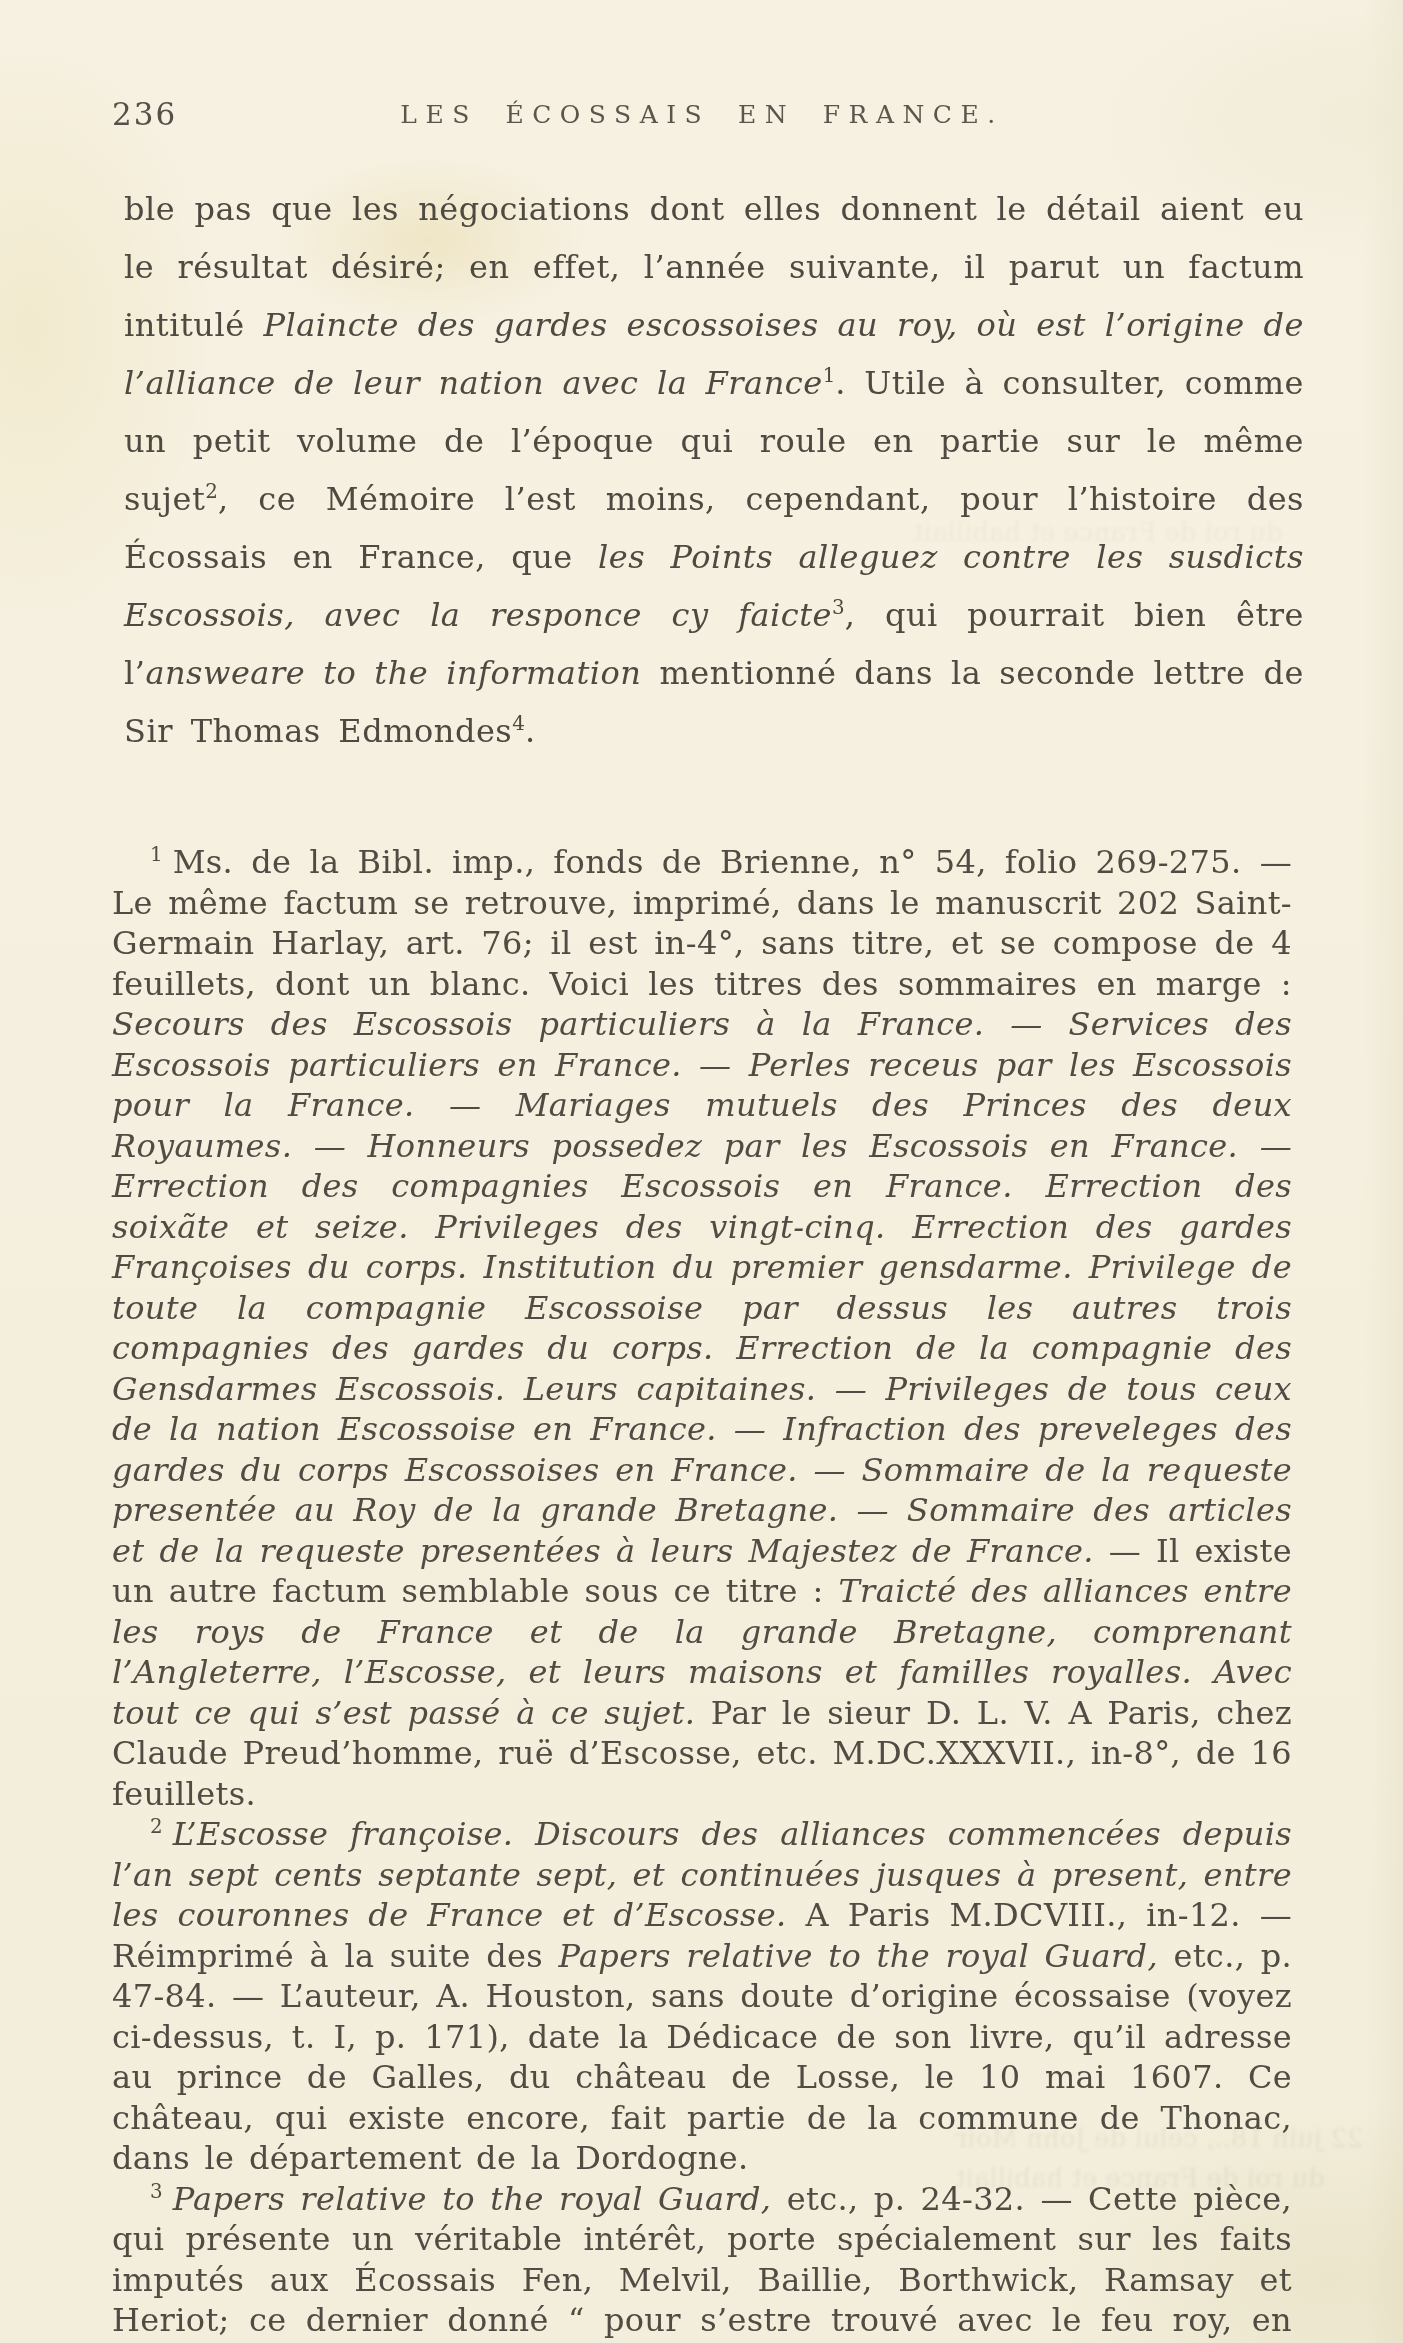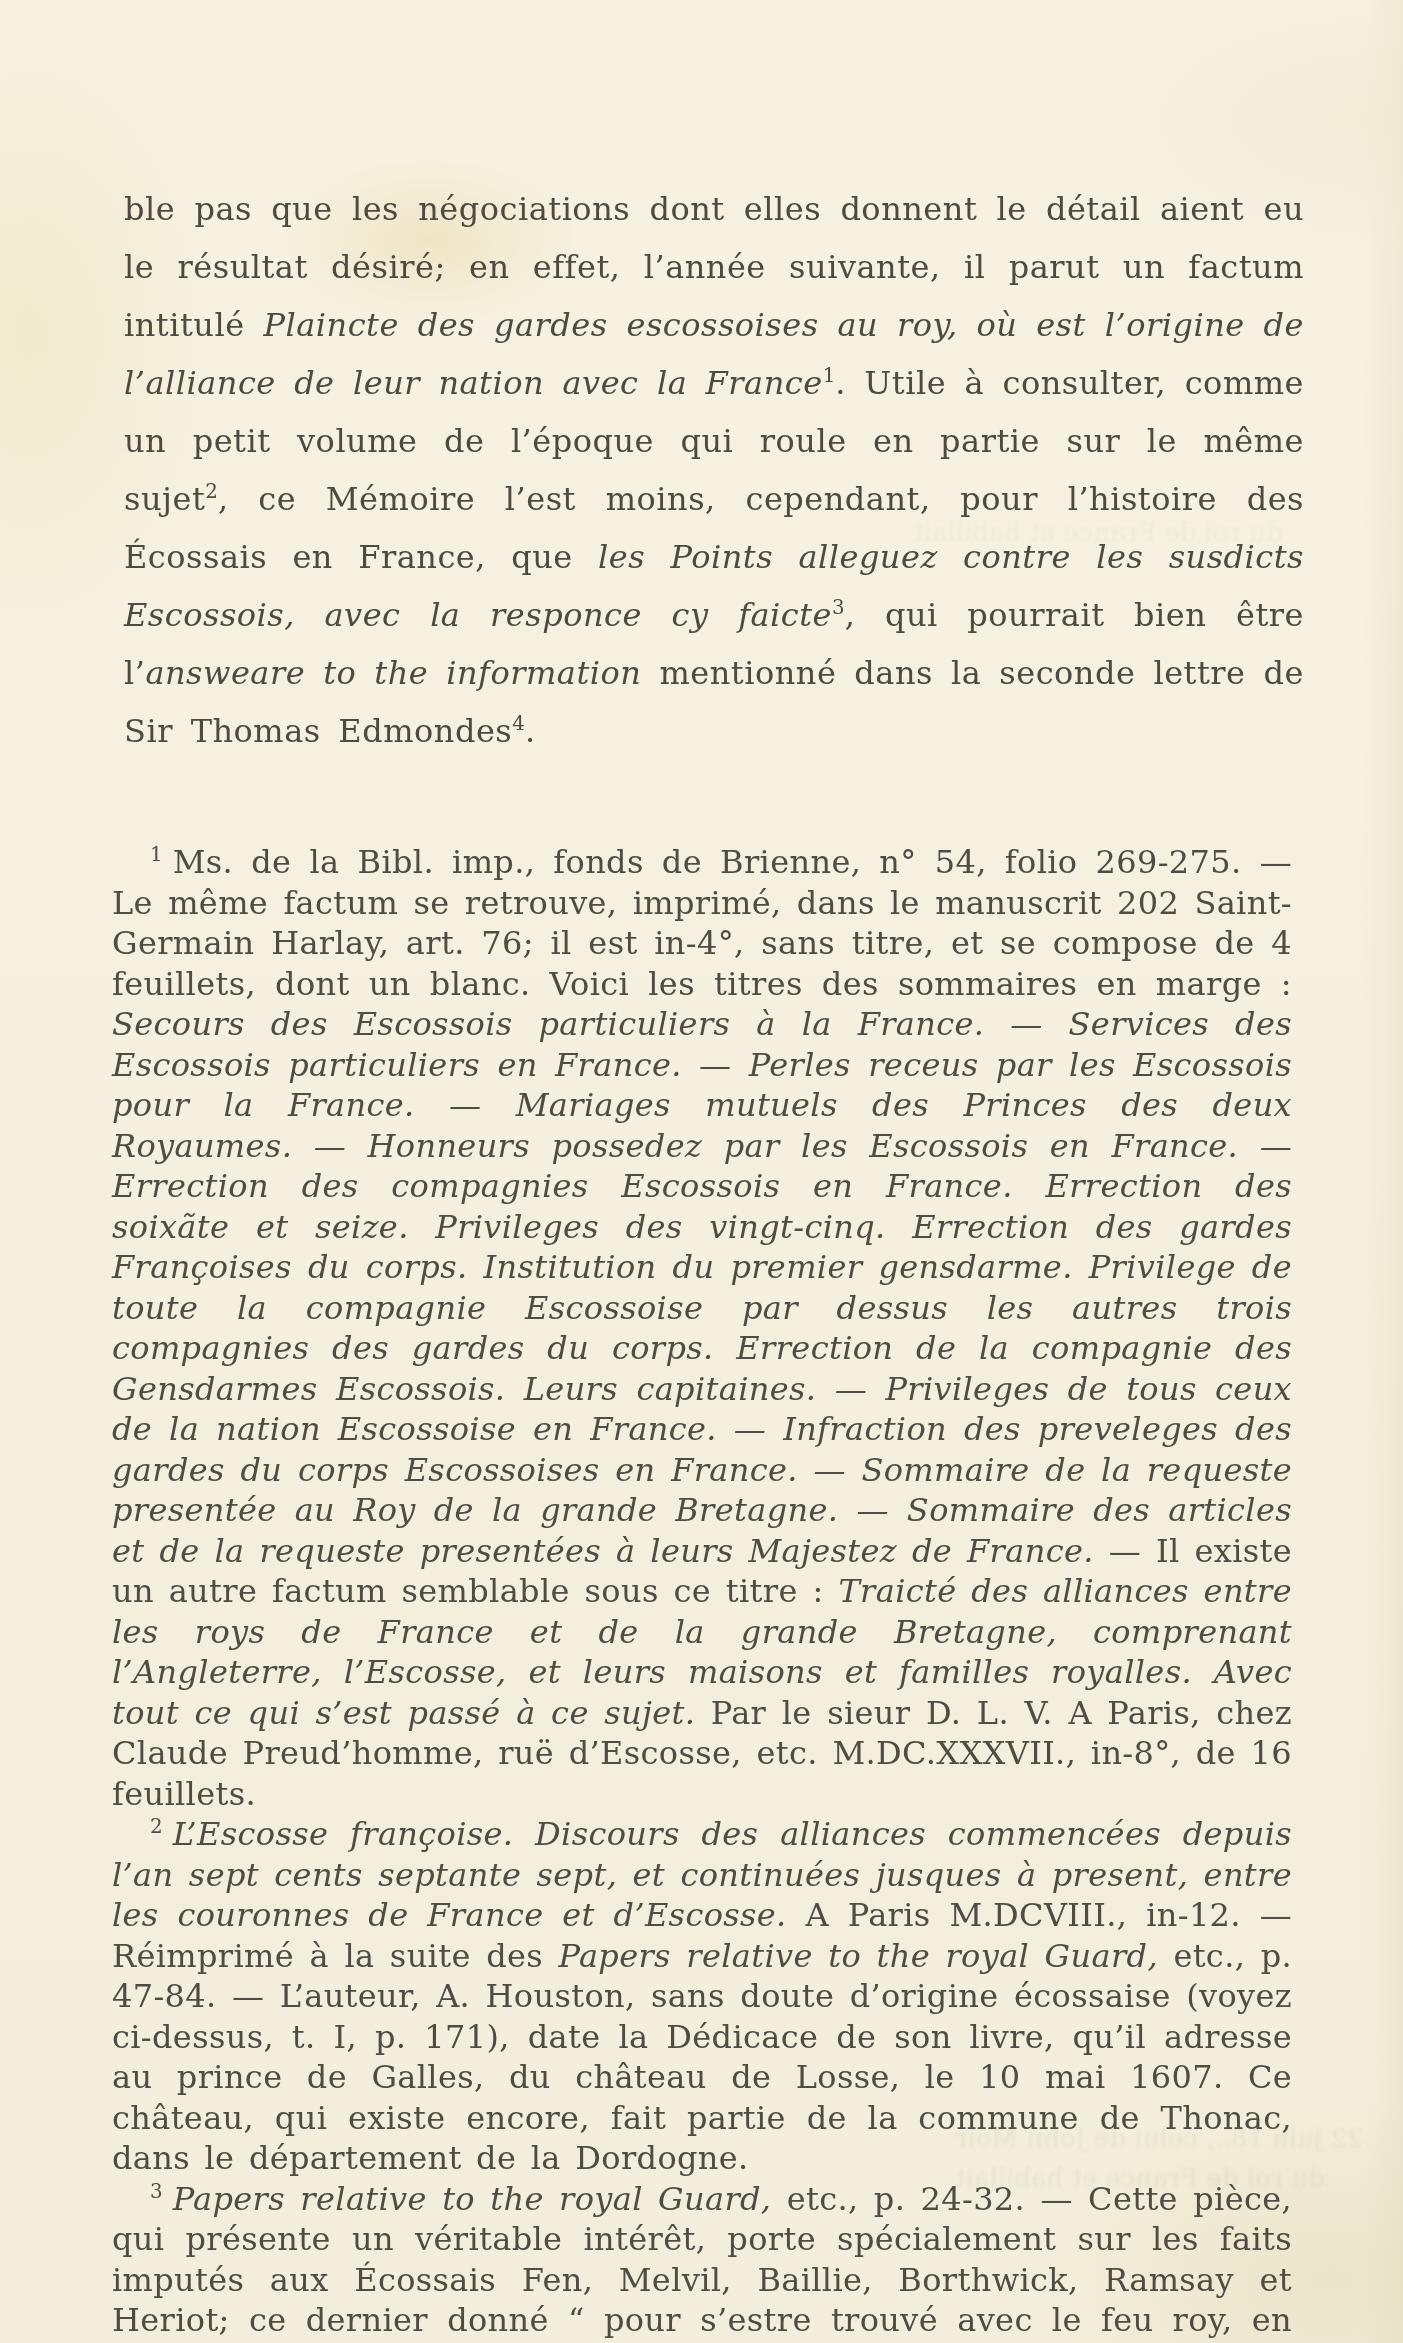--- a/index.html
+++ b/index.html
@@ -68,20 +68,24 @@
     pointer-events:none;
   }
   .bleed-a{right:40px;top:2118px;text-align:right;}
   .bleed-b{right:120px;top:512px;opacity:.08;}
 </style>
 </head>
 <body>
 
 <div class="page">
 
+  <header class="textblock pagehead">
+    <span class="pagenum">236</span>
+    <span class="runtitle">LES ÉCOSSAIS EN FRANCE.</span>
+  </header>
 
   <p class="textblock bodypar"><span class="">ble pas que les négociations dont elles donnent le détail aient eu le résultat désiré; en effet, l’année suivante, il parut un factum intitulé </span><span class="it">Plaincte des gardes escossoises au roy, où est l’origine de l’alliance de leur nation avec la France</span><span class="sup">1</span><span class="">. Utile à consulter, comme un petit volume de l’époque qui roule en partie sur le même sujet</span><span class="sup">2</span><span class="">, ce Mémoire l’est moins, cependant, pour l’histoire des Écossais en France, que </span><span class="it">les Points alleguez contre les susdicts Escossois, avec la responce cy faicte</span><span class="sup">3</span><span class="">, qui pourrait bien être l’</span><span class="it">answeare to the information</span><span class=""> mentionné dans la seconde lettre de Sir Thomas Edmondes</span><span class="sup">4</span><span class="">.</span></p>
 
   <section class="textblock footnotes">
     <p class="footnote"><span class="sup fnmark">1</span><span class="">Ms. de la Bibl. imp., fonds de Brienne, n° 54, folio 269-275. — Le même factum se retrouve, imprimé, dans le manuscrit 202 Saint-Germain Harlay, art. 76; il est in-4°, sans titre, et se compose de 4 feuillets, dont un blanc. Voici les titres des sommaires en marge : </span><span class="it">Secours des Escossois particuliers à la France. — Services des Escossois particuliers en France. — Perles receus par les Escossois pour la France. — Mariages mutuels des Princes des deux Royaumes. — Honneurs possedez par les Escossois en France. — Errection des compagnies Escossois en France. Errection des soixãte et seize. Privileges des vingt-cinq. Errection des gardes Françoises du corps. Institution du premier gensdarme. Privilege de toute la compagnie Escossoise par dessus les autres trois compagnies des gardes du corps. Errection de la compagnie des Gensdarmes Escossois. Leurs capitaines. — Privileges de tous ceux de la nation Escossoise en France. — Infraction des preveleges des gardes du corps Escossoises en France. — Sommaire de la requeste presentée au Roy de la grande Bretagne. — Sommaire des articles et de la requeste presentées à leurs Majestez de France.</span><span class=""> — Il existe un autre factum semblable sous ce titre : </span><span class="it">Traicté des alliances entre les roys de France et de la grande Bretagne, comprenant l’Angleterre, l’Escosse, et leurs maisons et familles royalles. Avec tout ce qui s’est passé à ce sujet.</span><span class=""> Par le sieur D. L. V. A Paris, chez Claude Preud’homme, ruë d’Escosse, etc. M.DC.XXXVII., in-8°, de 16 feuillets.</span></p>
     <p class="footnote"><span class="sup fnmark">2</span><span class="it">L’Escosse françoise. Discours des alliances commencées depuis l’an sept cents septante sept, et continuées jusques à present, entre les couronnes de France et d’Escosse.</span><span class=""> A Paris M.DCVIII., in-12. — Réimprimé à la suite des </span><span class="it">Papers relative to the royal Guard,</span><span class=""> etc., p. 47-84. — L’auteur, A. Houston, sans doute d’origine écossaise (voyez ci-dessus, t. I, p. 171), date la Dédicace de son livre, qu’il adresse au prince de Galles, du château de Losse, le 10 mai 1607. Ce château, qui existe encore, fait partie de la commune de Thonac, dans le département de la Dordogne.</span></p>
     <p class="footnote"><span class="sup fnmark">3</span><span class="it">Papers relative to the royal Guard,</span><span class=""> etc., p. 24-32. — Cette pièce, qui présente un véritable intérêt, porte spécialement sur les faits imputés aux Écossais Fen, Melvil, Baillie, Borthwick, Ramsay et Heriot; ce dernier donné “ pour s’estre trouvé avec le feu roy, en qualité de gendarme, ou de cheval-leger, aux batailles de Coutras, Yvry et Arques, et avoir suivy Sa Majesté en toutes les autres bonnes occasions où elle s’est trouvée depuis 27 ans.”</span></p>
     <p class="footnote"><span class="sup fnmark">4</span><span class="it">Papers relative to the royal Guard,</span><span class=""> etc., p. 40.</span></p>
   </section>
 

